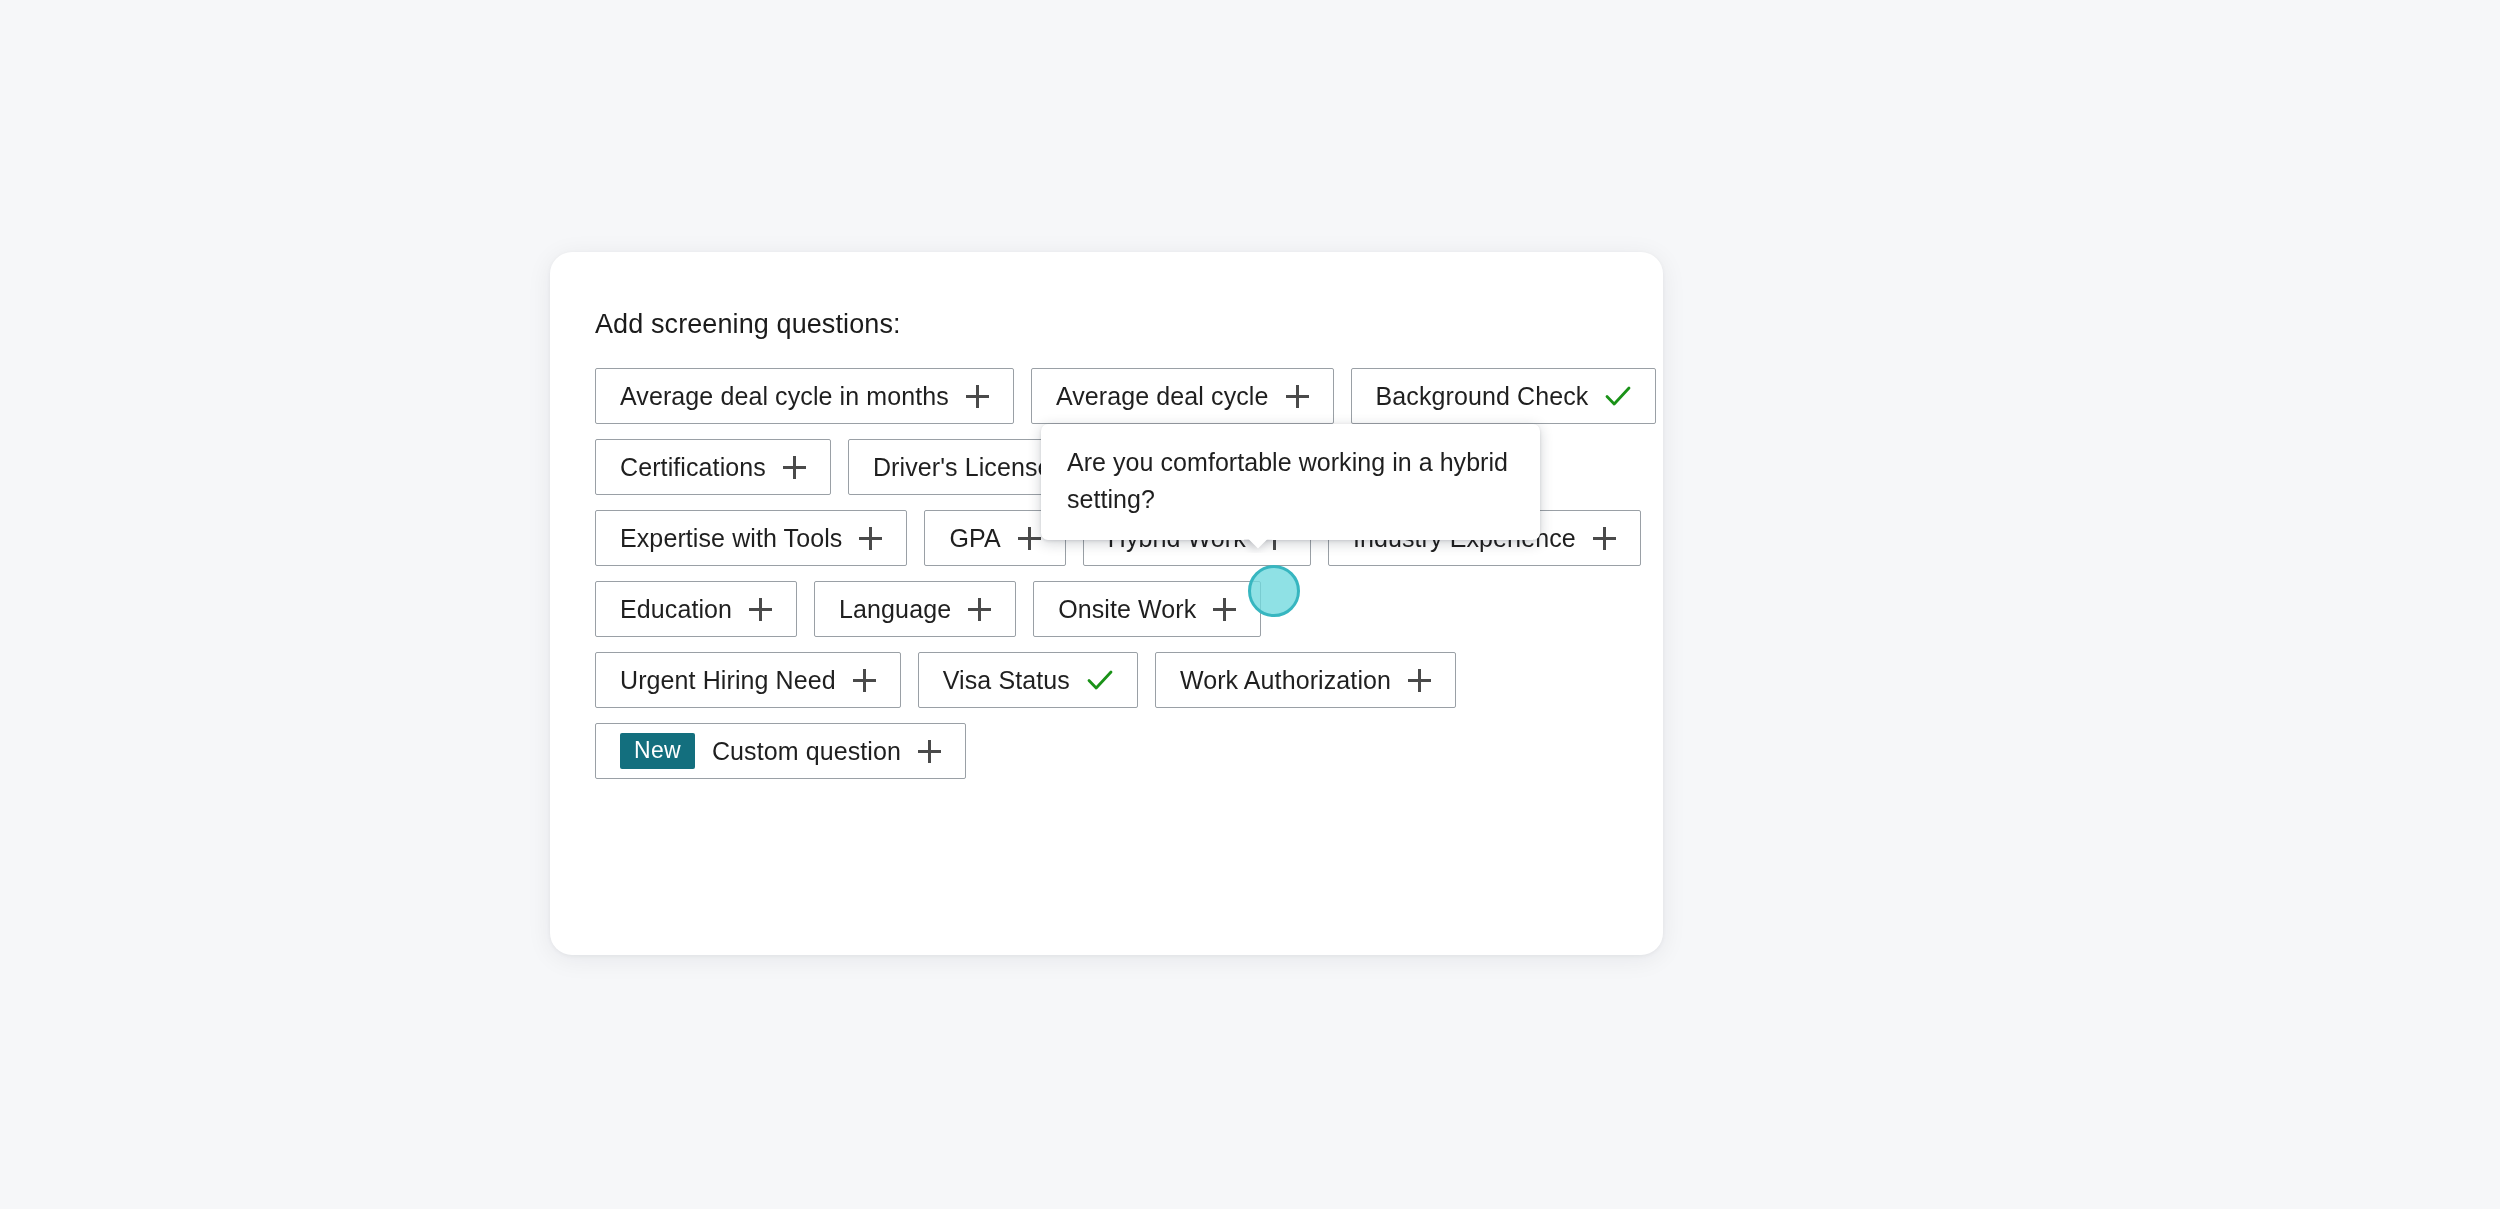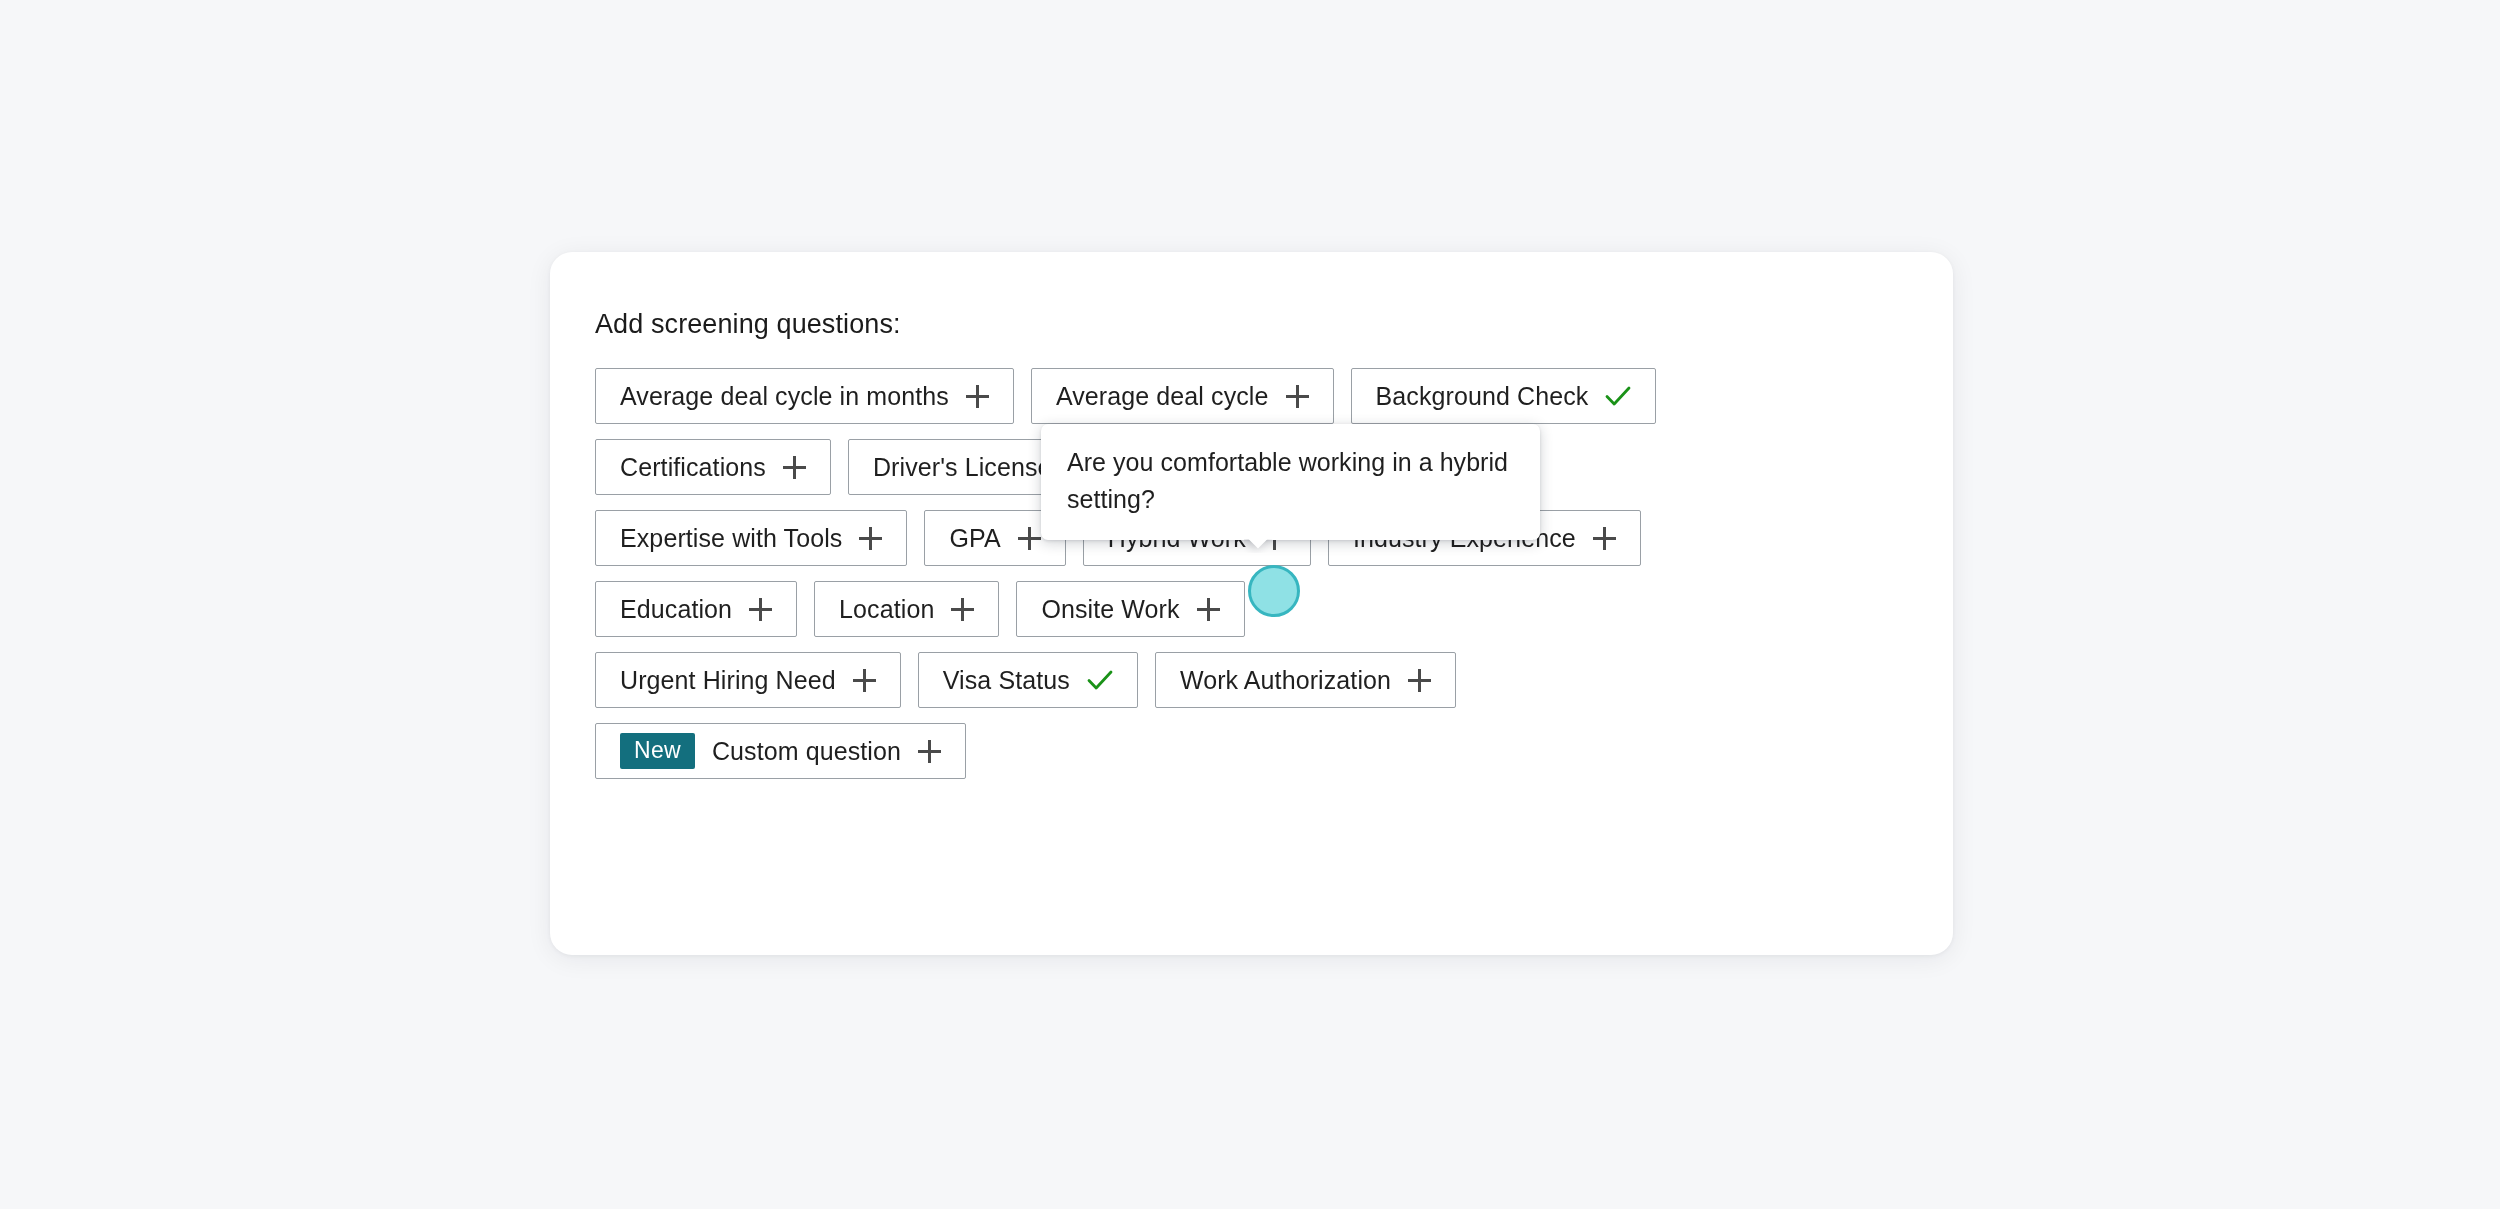--- a/index.html
+++ b/index.html
@@ -14,21 +14,21 @@
     font-family: "Liberation Sans", sans-serif;
     overflow: hidden;
     position: relative;
   }
 
   
   .card {
     position: absolute;
     left: 550px;
     top: 252px;
-    width: 1403px;
+    width: 1113px;
     height: 703px;
     background: #ffffff;
     border-radius: 22px;
     box-shadow: 0 4px 26px rgba(15, 25, 45, 0.07),
                 0 1px 4px rgba(15, 25, 45, 0.05);
     box-sizing: border-box;
     padding: 56px 0 0 45px;
   }
 
   .card-title {
@@ -235,21 +235,21 @@
           <span class="chip-label">Industry Experience</span>
           <span class="icon-plus"></span>
         </div>
       </div>
       <div class="chip-row">
         <div class="chip">
           <span class="chip-label">Education</span>
           <span class="icon-plus"></span>
         </div>
         <div class="chip">
-          <span class="chip-label">Location</span>
+          <span class="chip-label">Language</span>
           <span class="icon-plus"></span>
         </div>
         <div class="chip">
           <span class="chip-label">Onsite Work</span>
           <span class="icon-plus"></span>
         </div>
       </div>
       <div class="chip-row">
         <div class="chip">
           <span class="chip-label">Urgent Hiring Need</span>

